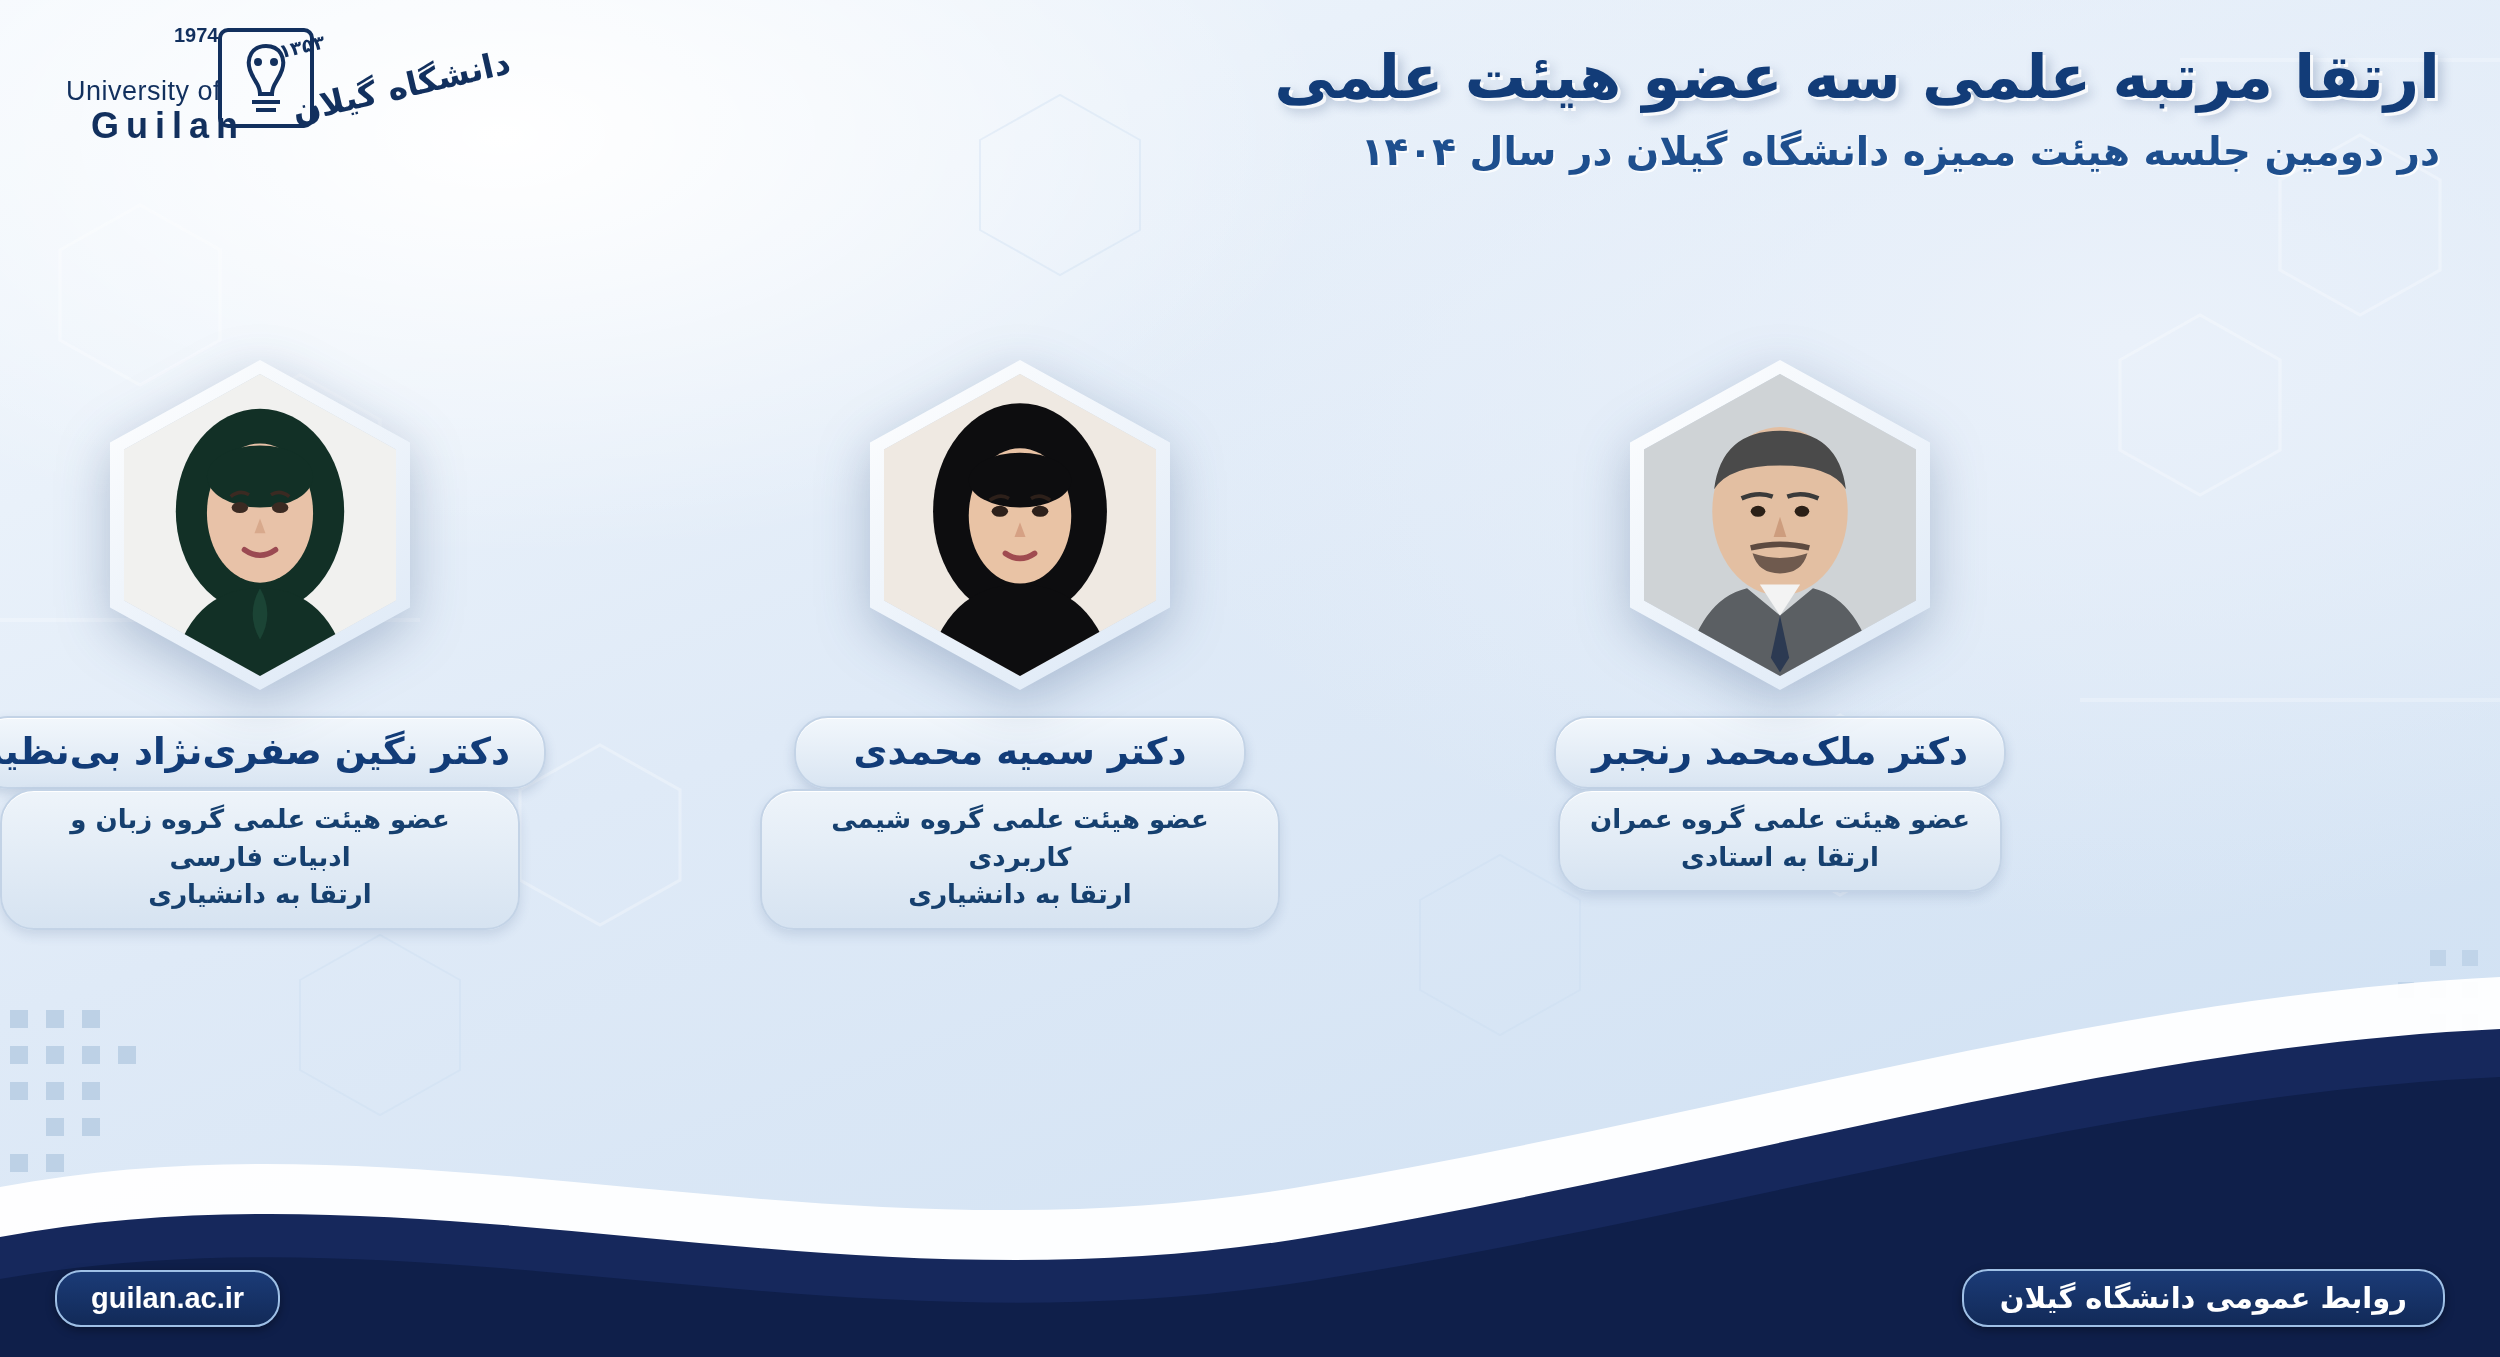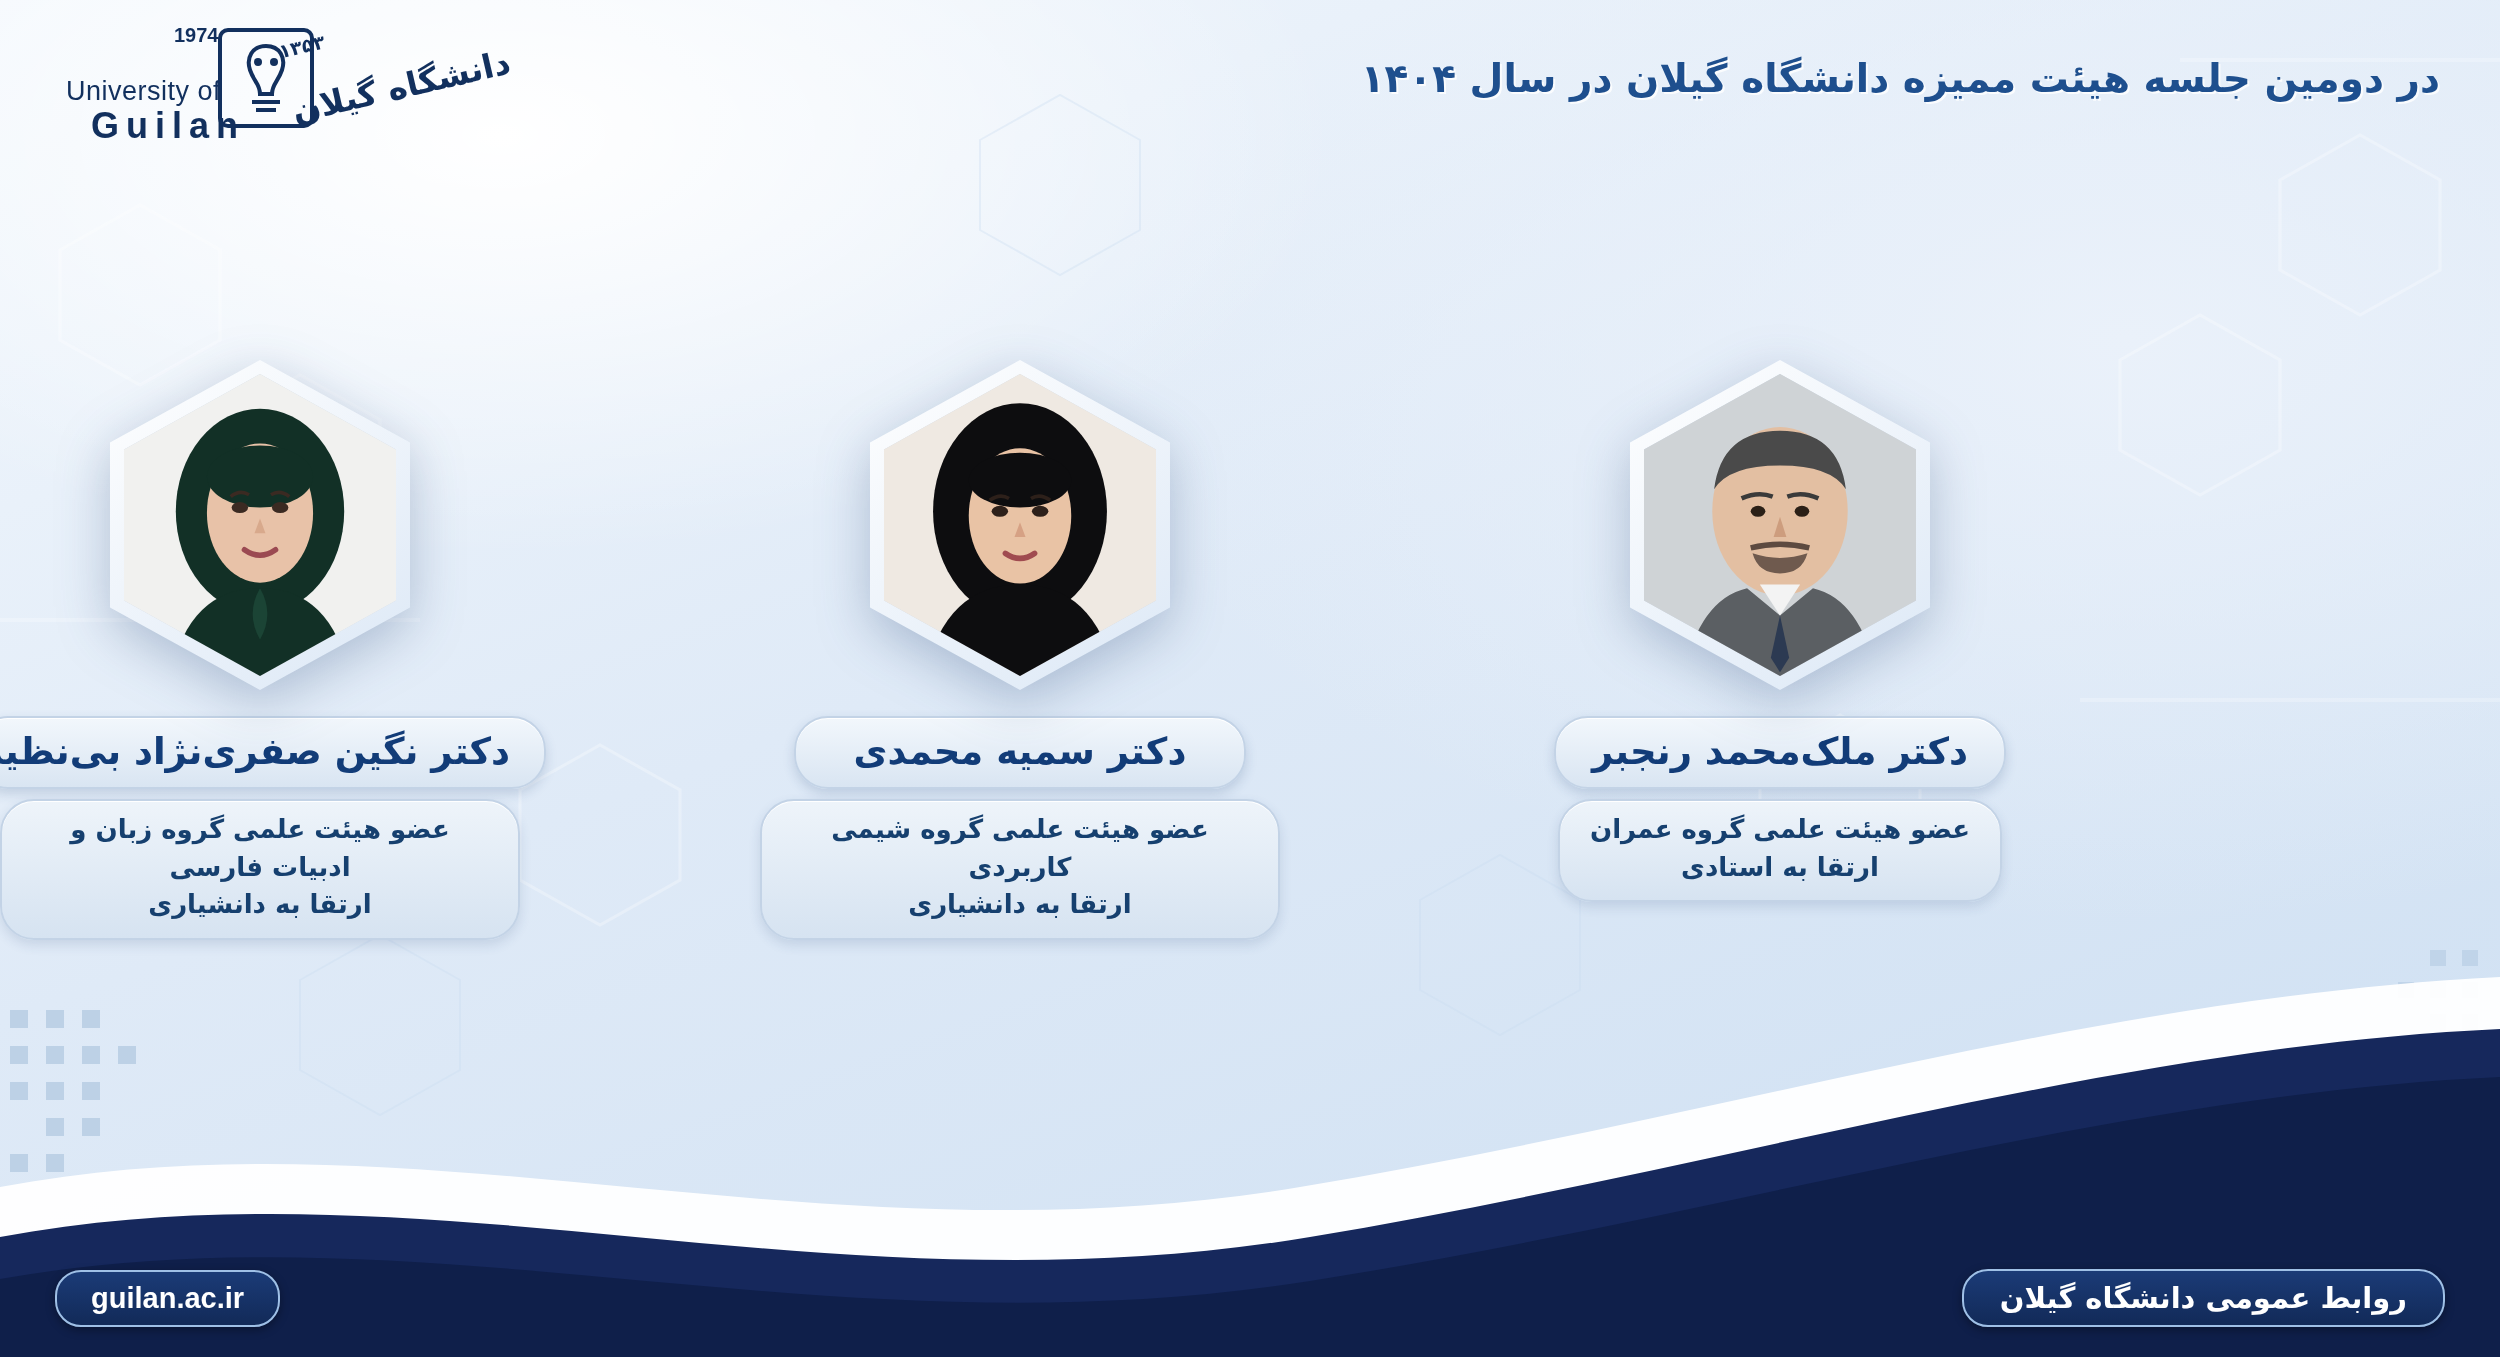--- a/index.html
+++ b/index.html
@@ -95,21 +95,20 @@
     min-width:380px;max-width:500px;
     padding:12px 34px 14px;
     border-radius:34px;
     background:linear-gradient(180deg,#f2f7fc 0%,#d9e5f2 100%);
     border:2px solid #c3d3e6;
     box-shadow:0 5px 12px rgba(40,70,120,.18), inset 0 1px 0 #fff;
     font-size:37px;font-weight:bold;color:#123c78;
     text-align:center;white-space:nowrap;
   }
   .role-chip{
-    margin-top:10px;
     min-width:380px;max-width:520px;
     padding:10px 30px 14px;
     border-radius:34px;
     background:linear-gradient(180deg,#eef4fa 0%,#d6e3f1 100%);
     border:2px solid #c3d3e6;
     box-shadow:0 5px 12px rgba(40,70,120,.14), inset 0 1px 0 #fff;
     color:#16406f;text-align:center;line-height:1.45;
   }
   .role-chip .r1{font-size:26px;font-weight:bold;display:block;}
   .role-chip .r2{font-size:26px;font-weight:bold;display:block;}
@@ -210,20 +209,21 @@
       <path d="M40 84 L60 84" stroke="#12305e" stroke-width="4"></path>
     </svg>
 
     <div class="logo-fa">
       <span>دانشگاه گیلان</span>
       <span class="yr">۱۳۵۳</span>
     </div>
   </div>
 
   <div class="title-block">
+    <h1 class="main-title">ارتقا مرتبه علمی سه عضو هیئت علمی</h1>
     <div class="sub-title">در دومین جلسه هیئت ممیزه دانشگاه گیلان در سال ۱۴۰۴</div>
   </div>
 
   <div class="people">
 
     <div class="person">
       <div class="hex-outer">
         <div class="hex-ring"></div>
         <div class="hex-photo">
           <svg viewBox="0 0 300 330" preserveAspectRatio="xMidYMid slice">

